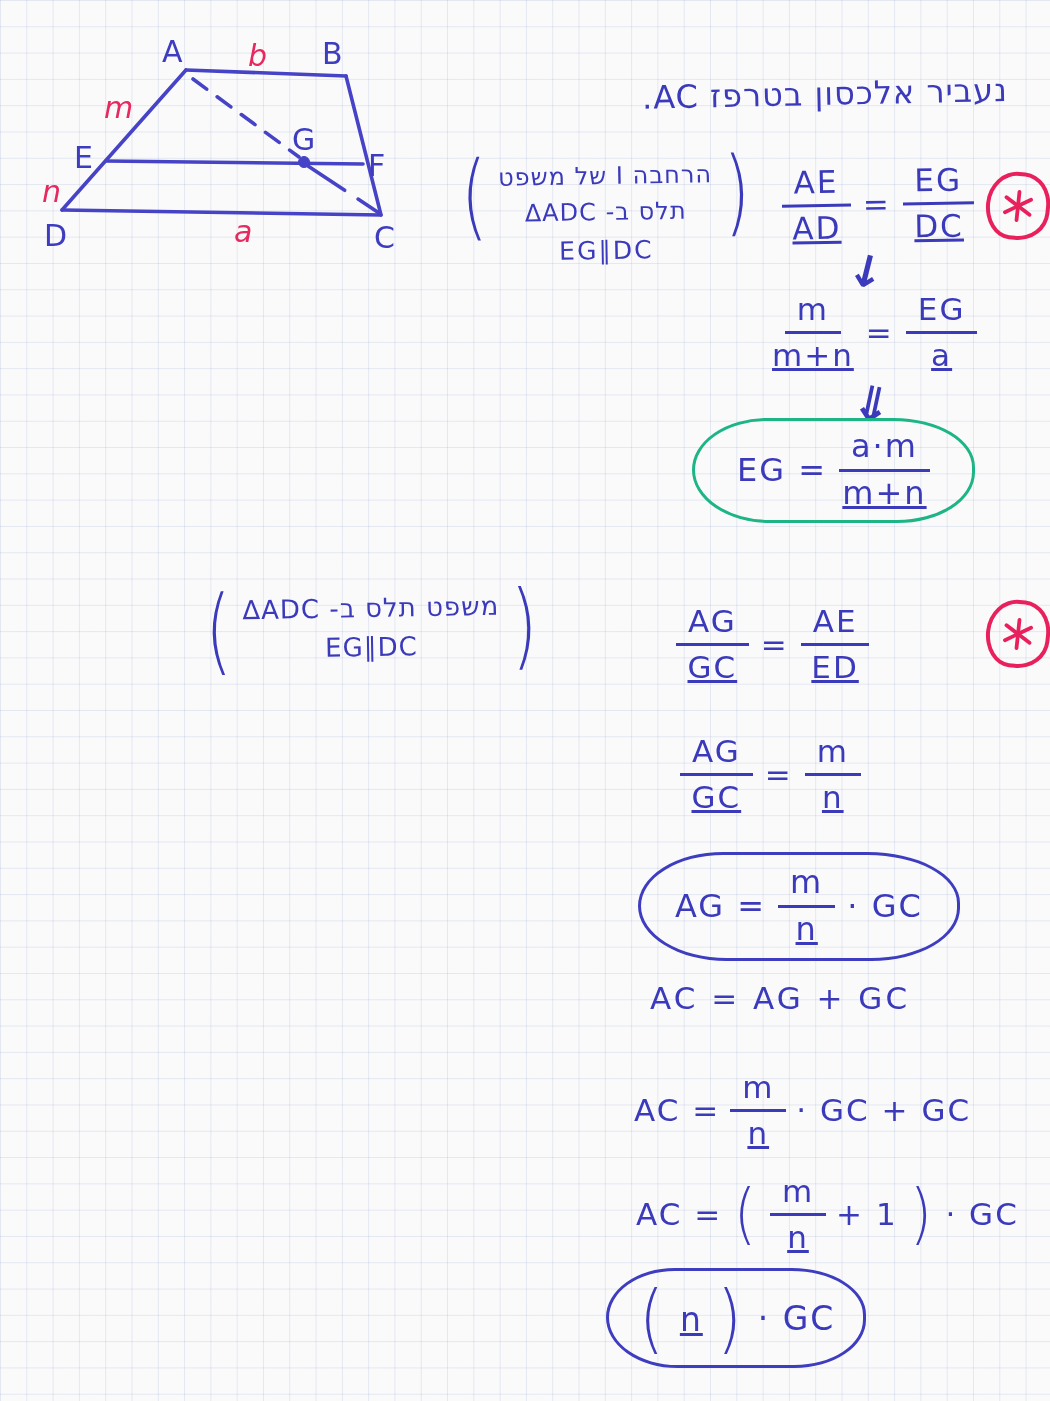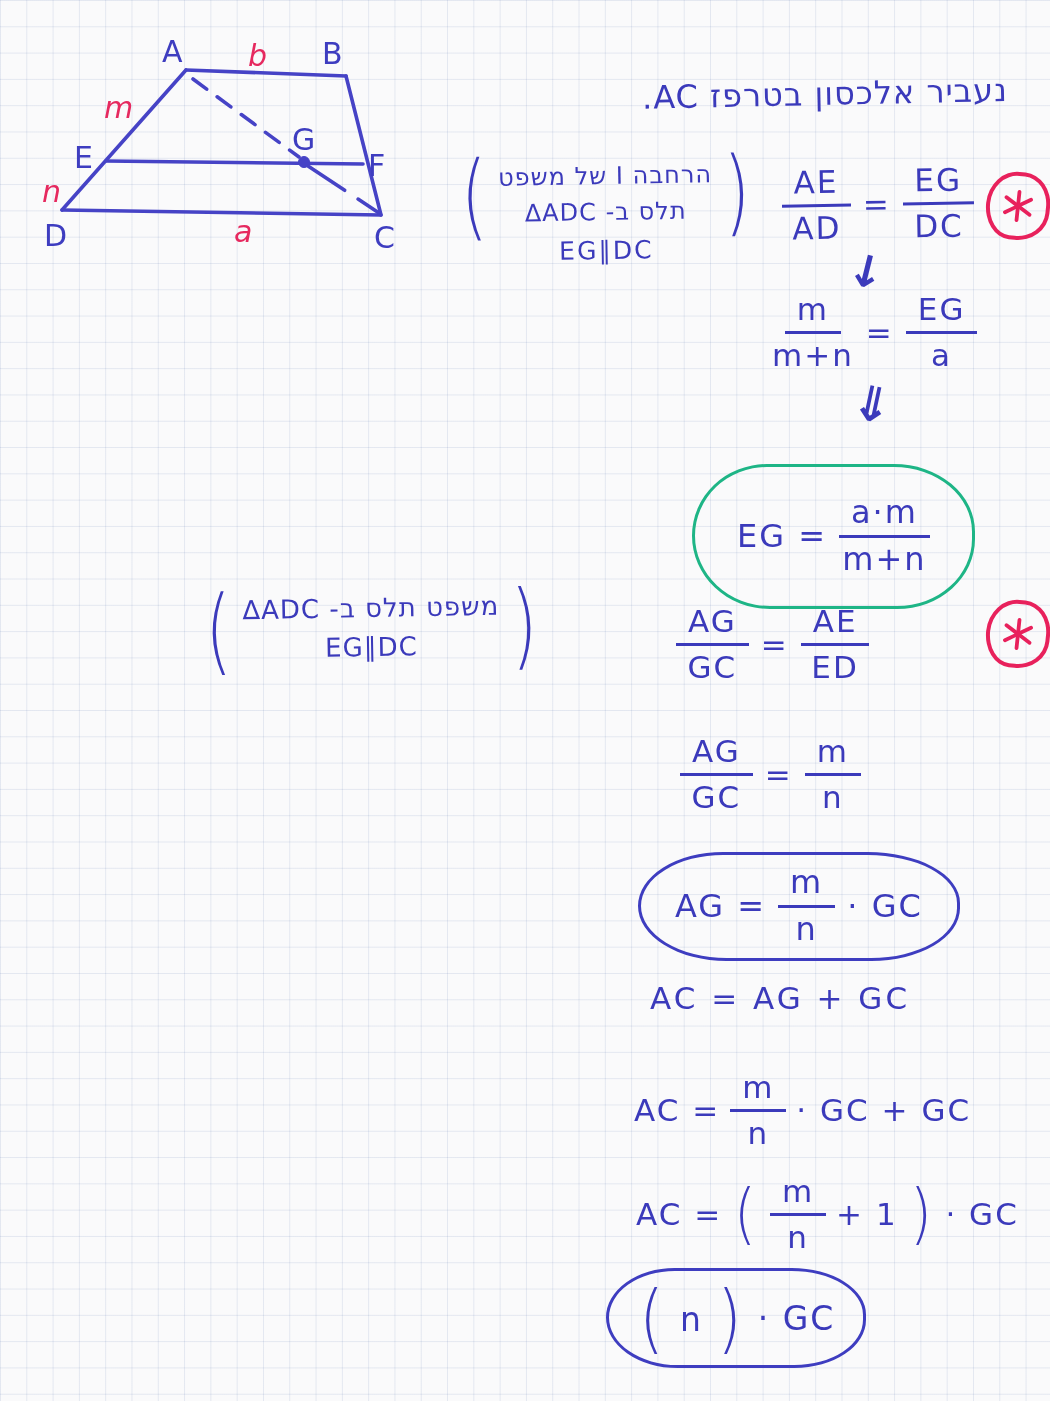--- a/index.html
+++ b/index.html
@@ -21,21 +21,21 @@
   #diagram line, #diagram circle{stroke:#4643c6;}
   
   .title{
     left:528px;top:76px;width:480px;font-size:32px;letter-spacing:1px;
     direction:rtl;text-align:right;transform:rotate(-1.2deg);
   }
   
   .eq{display:flex;align-items:center;gap:10px;font-size:31px;letter-spacing:2px;}
   .frac{display:inline-flex;flex-direction:column;align-items:center;line-height:1.12;}
   .frac .num{padding:0 12px 4px;border-bottom:3px solid currentColor;}
-  .frac .den{padding-top:4px;}
+  .frac .den{padding-top:4px;text-decoration:underline;}
   .eqsign{padding:0 2px;}
   .plain{letter-spacing:3px;}
   
   .note{color:#3b3abb;transform:rotate(-1deg);}
   .note-row{display:flex;align-items:center;}
   .bigparen{font-size:94px;font-weight:300;line-height:0.85;transform:scaleX(0.7);}
   .note-lines{display:flex;flex-direction:column;align-items:center;font-size:24px;line-height:1.5;letter-spacing:1px;padding:0 6px;}
   .note-sub{text-align:center;font-size:25px;letter-spacing:2px;margin-top:2px;}
   .mparen{font-size:66px;font-weight:300;line-height:1;transform:scaleX(0.85);}
   
@@ -127,21 +127,21 @@
   </span>
   <span class="eqsign">=</span>
   <span class="frac">
     <span class="num">EG</span>
     <span class="den">a</span>
   </span>
 </div>
 
 <div class="abs arrow" style="left:852px;top:376px;font-size:48px;transform:rotate(12deg);">⇓</div>
 
-<div class="abs oval green" style="left:692px;top:418px;padding:28px 42px;margin-top:46px;">
+<div class="abs oval green" style="left:692px;top:418px;padding:8px 42px;">
   <span>EG =</span>
   <span class="frac">
     <span class="num">a·m</span>
     <span class="den">m+n</span>
   </span>
 </div>
 
 <div class="abs note" style="left:200px;top:588px;">
   <div class="note-row">
     <span class="bigparen">(</span>

